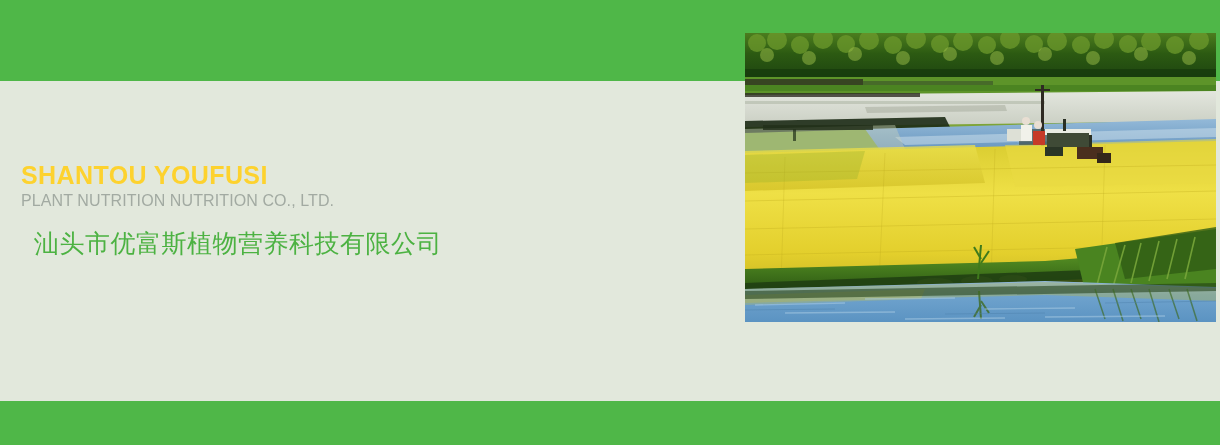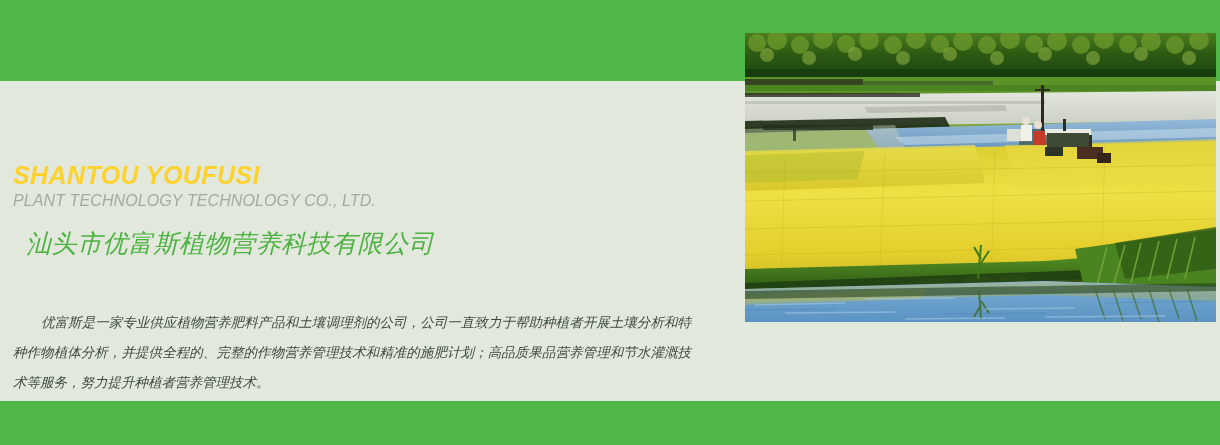--- a/index.html
+++ b/index.html
@@ -30,24 +30,23 @@
     top: 0;
     height: 81px;
   }
   .band-bottom {
     top: 401px;
     height: 44px;
   }
   
   .text-col {
     position: absolute;
-    left: 4px;
+    left: 12px;
     top: 160px;
     width: 720px;
-    font-style: italic;
   }
   .brand-en {
     margin: 0;
     padding: 0 0 0 9px;
     font-size: 25px;
     line-height: 30px;
     font-weight: bold;
     letter-spacing: 0.4px;
     color: #fdd22e;
     font-family: "Liberation Sans", sans-serif;
@@ -103,23 +102,22 @@
 </head>
 <body>
 
 <div id="page">
 
   <div class="band band-top"></div>
   <div class="band band-bottom"></div>
 
   <div class="text-col">
     <h1 class="brand-en">SHANTOU YOUFUSI</h1>
-    <h2 class="brand-sub">PLANT TECHNOLOGY TECHNOLOGY CO., LTD.</h2>
+    <h2 class="brand-sub">PLANT NUTRITION NUTRITION CO., LTD.</h2>
     <h2 class="brand-cn">汕头市优富斯植物营养科技有限公司</h2>
-    <p class="body-copy">优富斯是一家专业供应植物营养肥料产品和土壤调理剂的公司，公司一直致力于帮助种植者开展土壤分析和特种作物植体分析，并提供全程的、完整的作物营养管理技术和精准的施肥计划；高品质果品营养管理和节水灌溉技术等服务，努力提升种植者营养管理技术。</p>
   </div>
 
   <div class="photo">
     <svg viewBox="0 0 471 289" preserveAspectRatio="none">
       <defs>
         <linearGradient id="gTrees" x1="0" y1="0" x2="0" y2="1">
           <stop offset="0" stop-color="#4c7d1e"></stop>
           <stop offset="0.45" stop-color="#2c5a12"></stop>
           <stop offset="1" stop-color="#1d4410"></stop>
         </linearGradient>

